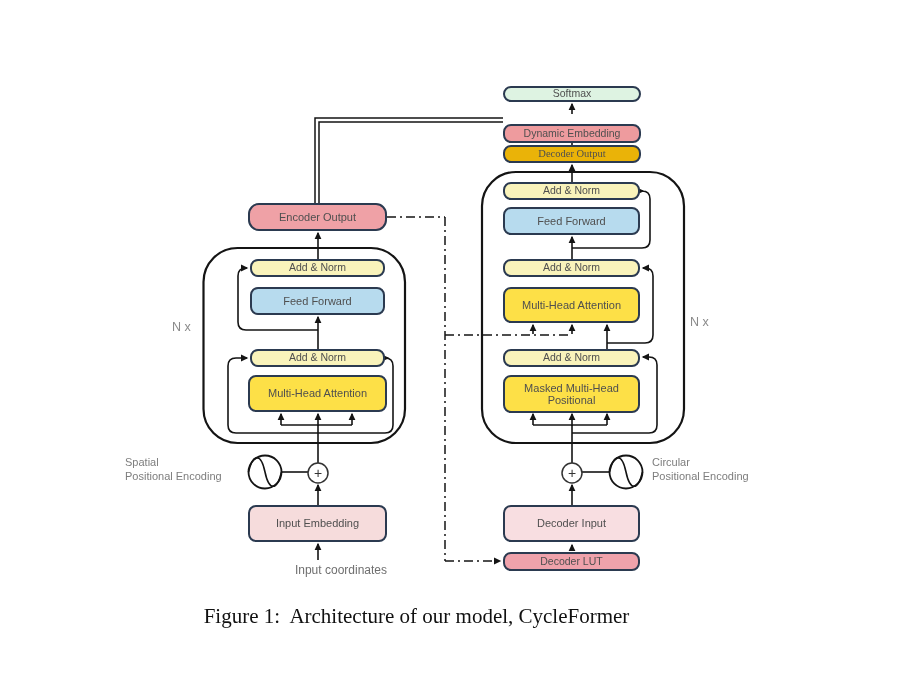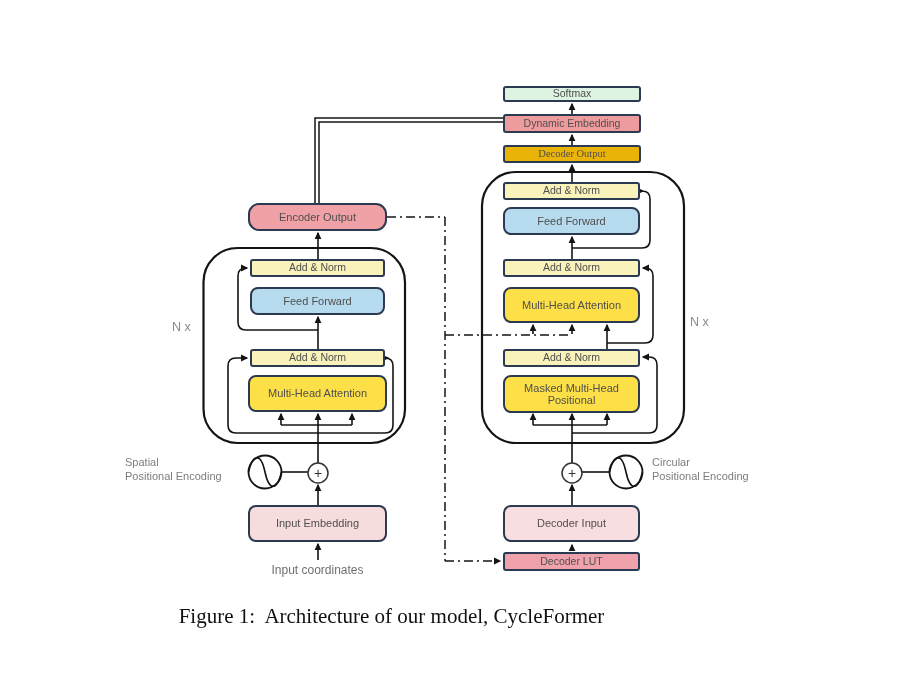--- a/index.html
+++ b/index.html
@@ -2,33 +2,33 @@
 <html><head>
 <meta charset="utf-8">
 <style>
   html,body{margin:0;padding:0;background:#ffffff;}
   #stage{position:relative;width:922px;height:676px;background:#ffffff;overflow:hidden;
          font-family:"Liberation Sans",sans-serif;}
   #wires{position:absolute;left:0;top:0;z-index:0;}
   .bx{position:absolute;z-index:1;display:flex;align-items:center;justify-content:center;
       box-sizing:border-box;border:2px solid #2b3a50;color:#4f4f4f;font-size:11px;
       text-align:center;line-height:1.12;background:#fff;}
-  .r4{border-radius:3px;} .r7{border-radius:8px;}
+  .r4{border-radius:8px;} .r7{border-radius:8px;}
   .c-mint{background:#def3e2;} .c-salmon{background:#ee9b9e;} .c-lav{background:#eab308;font-family:Liberation Serif, serif;}
   .c-an{background:#f9f3bb;} .c-ff{background:#b7dbee;} .c-att{background:#fde047;}
   .c-rose{background:#efa1a6;border-radius:11px;} .c-lut{background:#efa2ab;}
   .c-pinkl{background:#f6dcdc;} .c-pinkr{background:#f8dee1;border-radius:8px;}
   .small{font-size:10.5px;}
   .glabel{position:absolute;z-index:1;color:#7d7d7d;font-size:11px;line-height:14px;}
   .nlabel{position:absolute;z-index:1;color:#8a8a8a;font-size:12.5px;}
   .plus{position:absolute;z-index:2;width:20px;height:20px;display:flex;align-items:center;
         justify-content:center;color:#333;font-size:14px;font-weight:400;}
   #caption{position:absolute;z-index:1;left:0;top:604px;width:783px;text-align:center;
-           font-family:"Liberation Serif",serif;font-size:21px;color:#111;white-space:pre;}
-  .ic{position:absolute;z-index:1;color:#6f6f6f;font-size:12px;text-align:center;}
+           font-family:"Liberation Serif",serif;font-size:21px;color:#111;white-space:pre;padding-left:25px;}
+  .ic{position:absolute;z-index:1;color:#6f6f6f;font-size:12px;text-align:right;}
 </style>
 </head>
 <body>
 
 <div id="stage">
 
   <svg id="wires" width="922" height="676" viewBox="0 0 922 676">
     <defs>
       <marker id="ah" markerWidth="9" markerHeight="9" refX="6.5" refY="4" orient="auto" markerUnits="userSpaceOnUse">
         <path d="M0.5,0.6 L7.8,4 L0.5,7.4 Z" fill="#141414"></path>
@@ -103,21 +103,21 @@
     <g>
       <circle cx="626" cy="472" r="16.5" fill="#fff" stroke="#141414" stroke-width="1.8"></circle>
       <path d="M609.5,472 C614,453 622,453 626,472 C630,491 638,491 642.5,472" fill="none" stroke="#141414" stroke-width="1.6"></path>
     </g>
     <g>
       <circle cx="572" cy="473" r="10" fill="#fff" stroke="#333" stroke-width="1.5"></circle>
     </g>
   </svg>
 
   <div class="bx c-mint r4 small" style="left:503px;top:86px;width:138px;height:16px;">Softmax</div>
-  <div class="bx c-salmon r4 small" style="left:503px;top:114px;width:138px;height:19px;">Dynamic Embedding</div>
+  <div class="bx c-salmon r4 small" style="left:503px;top:124px;width:138px;height:19px;">Dynamic Embedding</div>
   <div class="bx c-lav r4 small" style="left:503px;top:145px;width:138px;height:18px;">Decoder Output</div>
 
   <div class="bx c-an r4 small" style="left:503px;top:182px;width:137px;height:18px;">Add &amp; Norm</div>
   <div class="bx c-ff r7" style="left:503px;top:207px;width:137px;height:28px;">Feed Forward</div>
   <div class="bx c-an r4 small" style="left:503px;top:259px;width:137px;height:18px;">Add &amp; Norm</div>
   <div class="bx c-att r7" style="left:503px;top:287px;width:137px;height:36px;">Multi-Head Attention</div>
   <div class="bx c-an r4 small" style="left:503px;top:349px;width:137px;height:18px;">Add &amp; Norm</div>
   <div class="bx c-att r7" style="left:503px;top:375px;width:137px;height:38px;">
     <span><span>Masked Multi-Head</span><br>
     <span>Positional</span></span>

